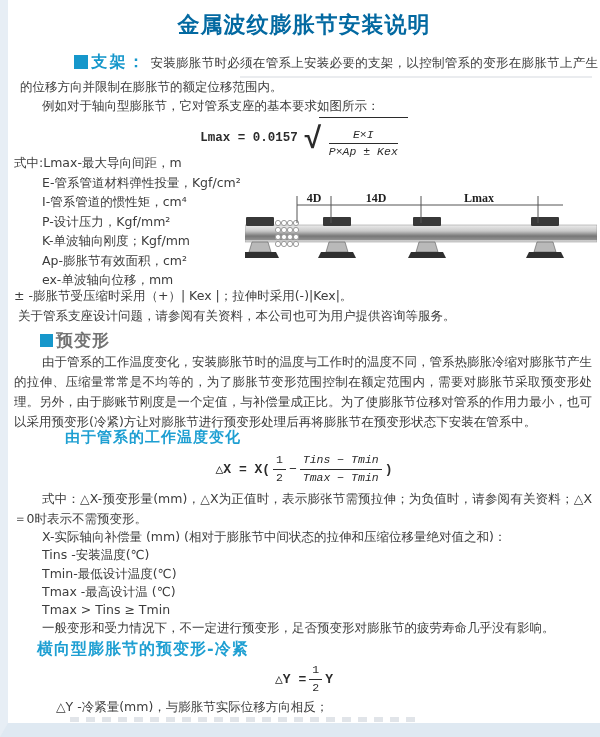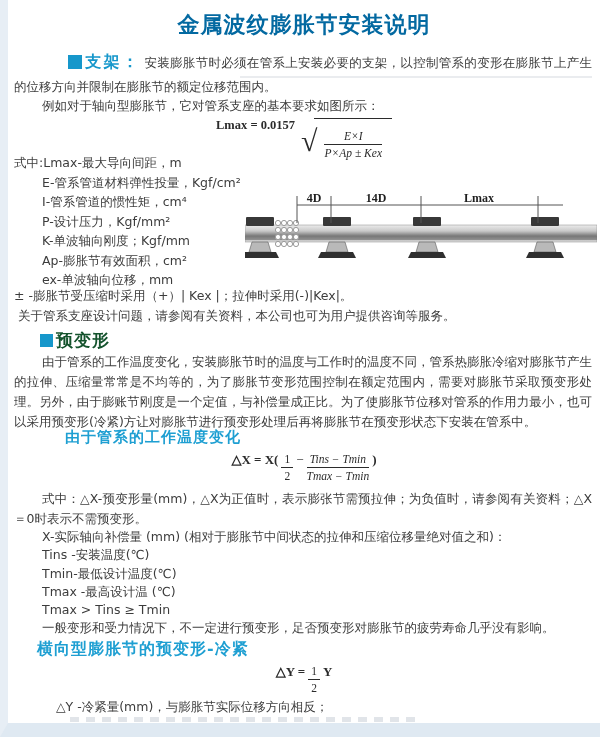--- a/index.html
+++ b/index.html
@@ -21,25 +21,25 @@
     font-size:22px;font-weight:bold;color:#0369a1;line-height:30px;
     letter-spacing:1px;
   }
   .para{line-height:24px;text-align:justify;}
   .marker{
     display:inline-block;width:14px;height:14px;background:#1697cb;
     margin-right:3px;vertical-align:-2px;
   }
   .marker.sm{width:13px;height:13px;}
   .blue-head-inline{color:#1697cb;font-size:16px;font-weight:bold;letter-spacing:2px;}
-  .sec-head{color:#14532d;font-size:17px;font-weight:bold;letter-spacing:1px;line-height:22px;}
+  .sec-head{color:#737373;font-size:17px;font-weight:bold;letter-spacing:1px;line-height:22px;}
   .sub-head{color:#1e9fd2;font-weight:bold;letter-spacing:1px;}
   .formula{
-    font-family:Liberation Serif, serif;
-    color:#2b2b2b;display:flex;align-items:flex-start;justify-content:center;
+    font-family:Liberation Mono, monospace;
+    color:#2b2b2b;display:flex;align-items:center;justify-content:center;
   }
   .f-bold{font-weight:bold;}
   .frac{display:inline-block;text-align:center;vertical-align:middle;font-size:11.5px;font-style:italic;line-height:1.25;margin:0 3px;}
   .frac.up{font-style:normal;}
   .frac .num{display:block;border-bottom:1px solid #2b2b2b;padding:0 3px 1px;}
   .frac .den{display:block;padding-top:1px;}
   .sqrt{display:inline-flex;align-items:center;margin-left:6px;}
   .sqrt-glyph::before{content:"\221A";font-size:30px;line-height:1;font-weight:bold;}
   .sqrt-glyph{margin-right:-3px;transform:translateY(2px);}
   .sqrt-box{border-top:1.7px solid #2b2b2b;padding:10px 7px 0;}
@@ -54,21 +54,21 @@
 </style>
 </head>
 <body>
 
 <div class="page">
 
   <div class="abs doc-title">金属波纹膨胀节安装说明</div>
 
   <div class="abs scan-line" style="left:232px;top:76px;width:352px;"></div>
 
-  <div class="abs para" style="left:6px;top:50px;width:578px;text-indent:54px;">
+  <div class="abs para" style="left:12px;top:50px;width:578px;text-indent:54px;">
     <span class="marker"></span><span class="blue-head-inline">支架：</span>
     <span>安装膨胀节时必须在管系上安装必要的支架，以控制管系的变形在膨胀节上产生的位移方向并限制在膨胀节的额定位移范围内。</span>
   </div>
 
   <div class="abs para" style="left:6px;top:94px;width:578px;text-indent:28px;">例如对于轴向型膨胀节，它对管系支座的基本要求如图所示：</div>
 
   <div class="abs formula" style="left:0;right:0;top:118px;height:40px;">
     <span class="f-bold">Lmax = 0.0157</span>
     <span class="sqrt">
       <span class="sqrt-glyph"></span>

